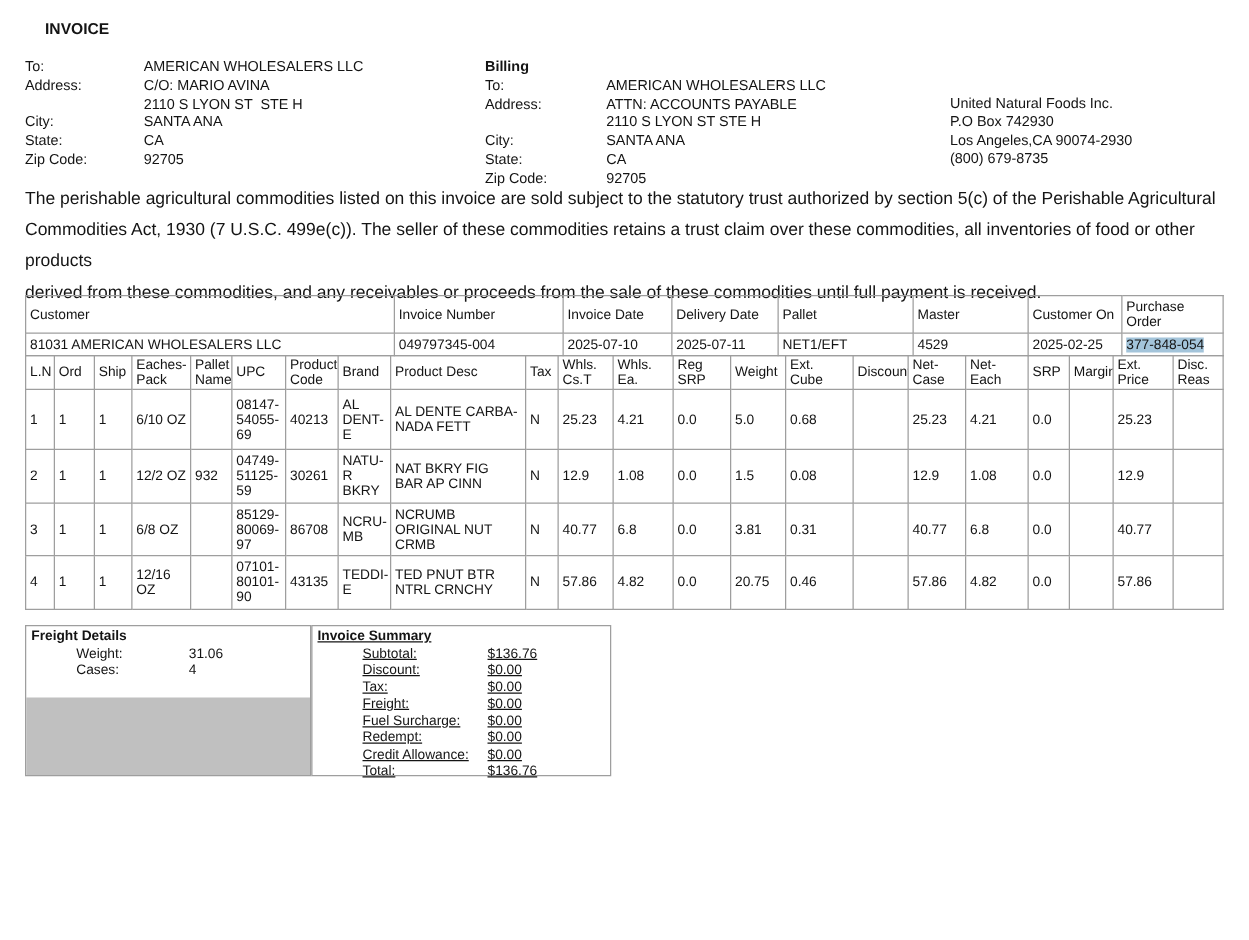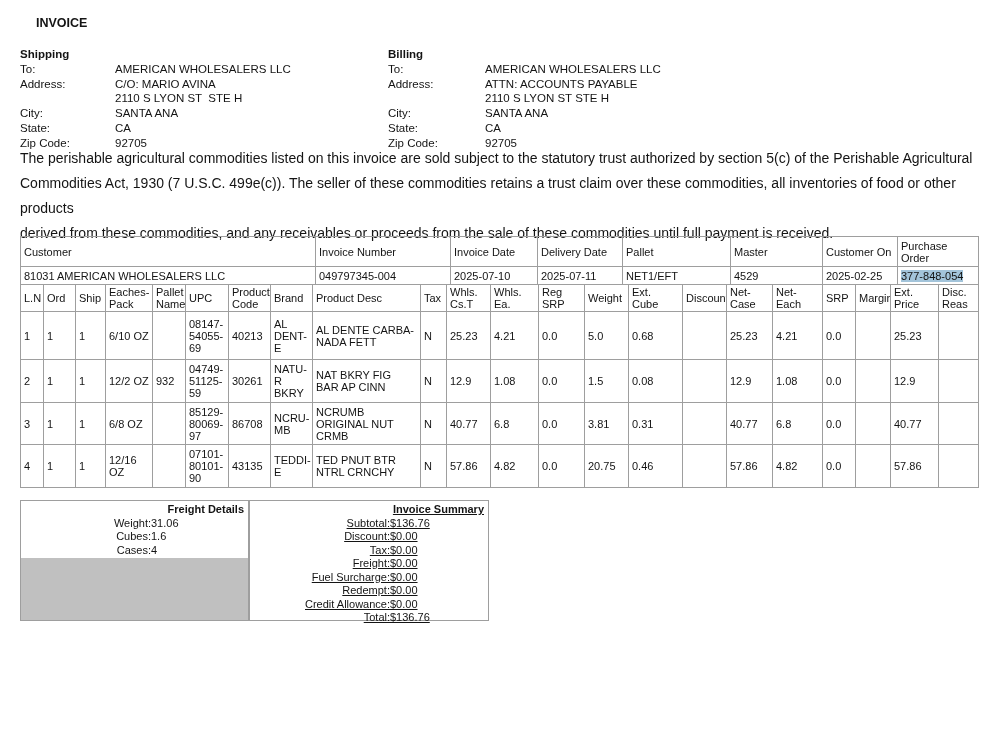--- a/index.html
+++ b/index.html
@@ -41,40 +41,39 @@
   .items tbody tr:nth-child(1) { height:48px; }
   .items tbody tr:nth-child(2) { height:43px; }
   .items tbody tr:nth-child(3) { height:42px; }
   .items tbody tr:nth-child(4) { height:43px; }
 
   .po-highlight { background:#a3c4da; }
 
   
   .box {
     position:absolute; top:500px; height:121px; border:1px solid #9e9e9e;
-    font-size:11px; line-height:13.5px; box-sizing:border-box;text-align:right;
+    font-size:11px; line-height:13.5px; box-sizing:border-box;
   }
   .box .heading { font-weight:bold; padding:2px 4px 0 4px; }
   .box-row { display:flex; padding:0 4px; }
   .box-label { flex:none;margin-left:36px; }
   .freight { left:20px; width:229px; }
   .freight .box-label { width:90px; }
   .summary { left:249px; width:240px;text-decoration:underline; }
   .summary .box-label { width:100px; }
   .gray-fill { position:absolute; left:0; right:0; top:57px; bottom:0; background:#c0c0c0; }
 </style>
 </head>
 <body>
 
 <div class="page">
 
   <div class="title">INVOICE</div>
 
   <div class="addr ship">
-    <div class="heading">Shipping</div>
     <div class="addr-row">
       <span class="addr-label">To:</span>
       <span class="addr-value">AMERICAN WHOLESALERS LLC</span>
     </div>
     <div class="addr-row">
       <span class="addr-label">Address:</span>
       <span class="addr-value">C/O: MARIO AVINA</span>
     </div>
     <div class="addr-row">
       <span class="addr-label"></span>
@@ -115,20 +114,26 @@
     <div class="addr-row">
       <span class="addr-label">State:</span>
       <span class="addr-value">CA</span>
     </div>
     <div class="addr-row">
       <span class="addr-label">Zip Code:</span>
       <span class="addr-value">92705</span>
     </div>
   </div>
 
+  <div class="remit">
+    <div>United Natural Foods Inc.</div>
+    <div>P.O Box 742930</div>
+    <div>Los Angeles,CA 90074-2930</div>
+    <div>(800) 679-8735</div>
+  </div>
 
   <div class="notice">The perishable agricultural commodities listed on this invoice are sold subject to the statutory trust authorized by section 5(c) of the Perishable Agricultural
 Commodities Act, 1930 (7 U.S.C. 499e(c)). The seller of these commodities retains a trust claim over these commodities, all inventories of food or other products
 derived from these commodities, and any receivables or proceeds from the sale of these commodities until full payment is received.</div>
 
   <div class="tables">
 
     <table class="hdr-table">
       <colgroup>
         <col style="width:295px">
@@ -348,24 +353,20 @@
   </div>
 
   <div class="box freight">
     <div class="heading">Freight Details</div>
     <div id="freight-rows">
         <div class="box-row">
           <span class="box-label">Weight:</span>
           <span class="box-value">31.06</span>
         </div>
         <div class="box-row">
-          <span class="box-label">Cubes:</span>
-          <span class="box-value">1.6</span>
-        </div>
-        <div class="box-row">
           <span class="box-label">Cases:</span>
           <span class="box-value">4</span>
         </div>
       </div>
     <div class="gray-fill"></div>
   </div>
 
   <div class="box summary">
     <div class="heading">Invoice Summary</div>
     <div id="summary-rows">

